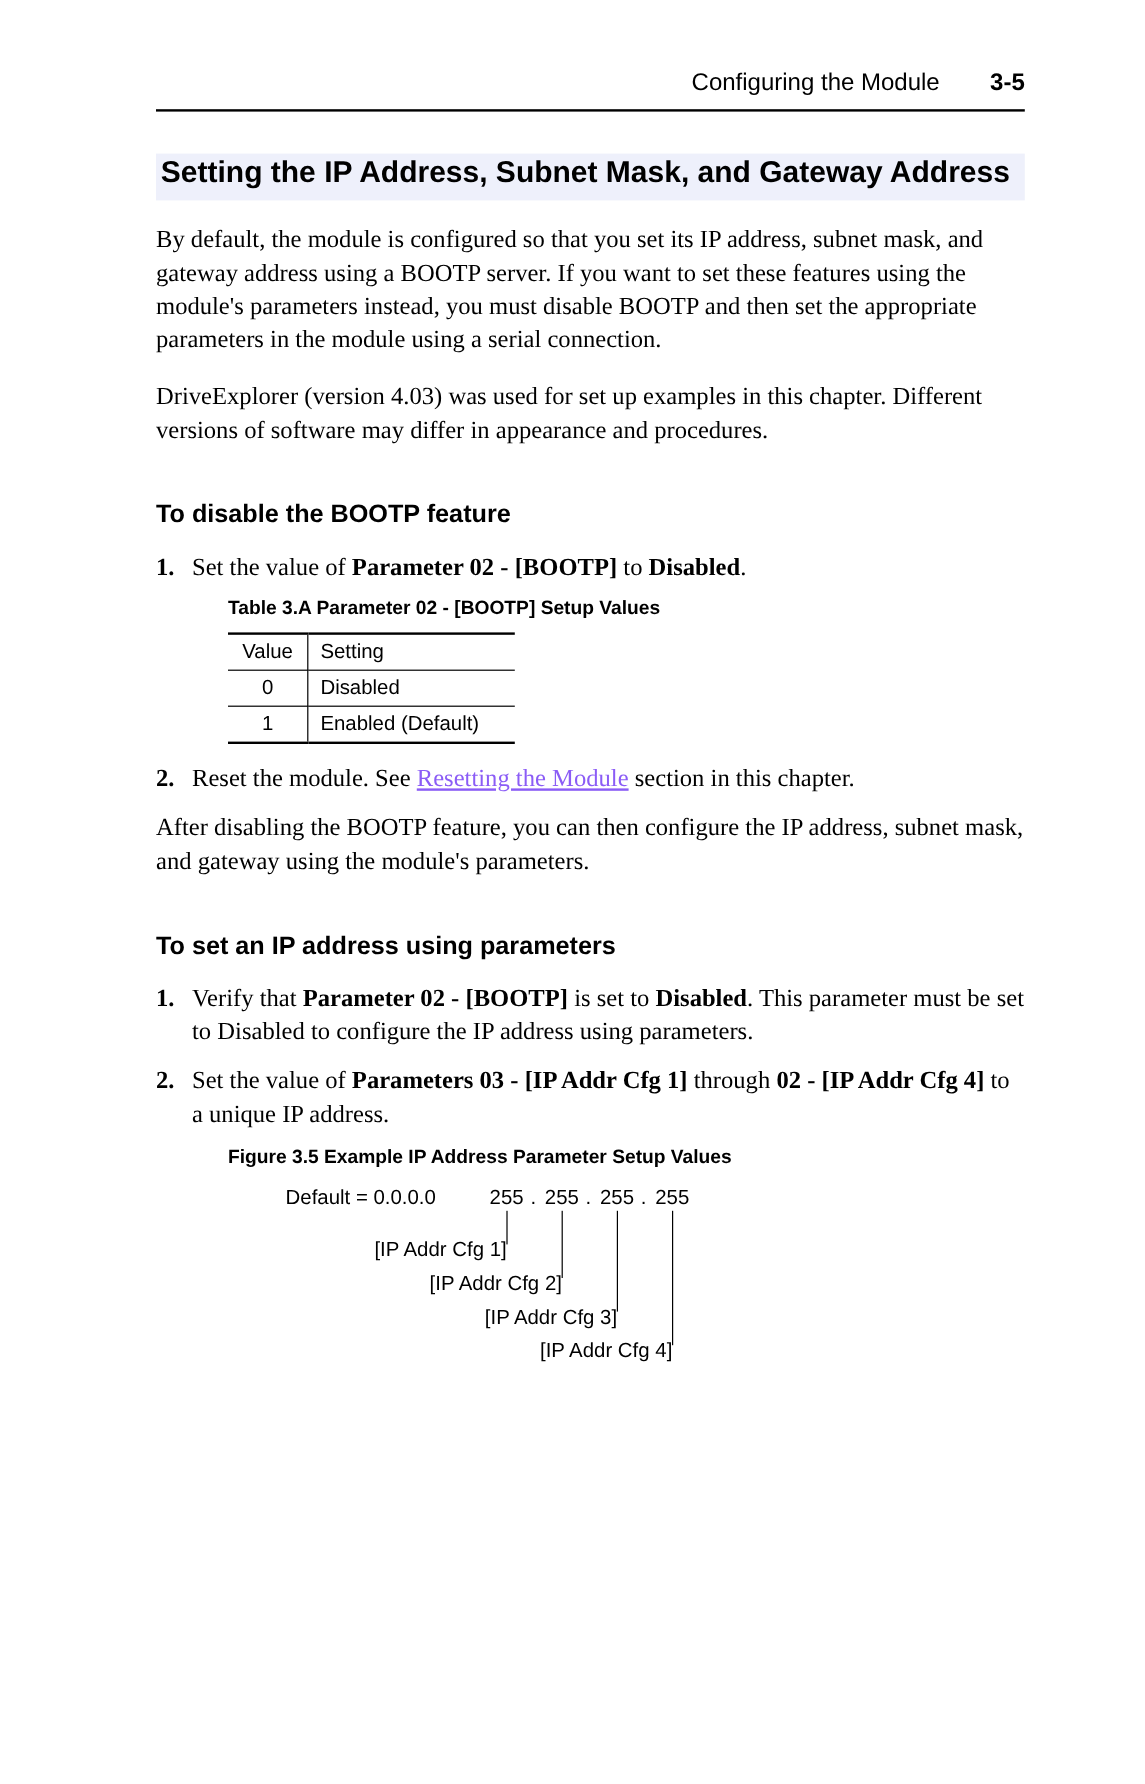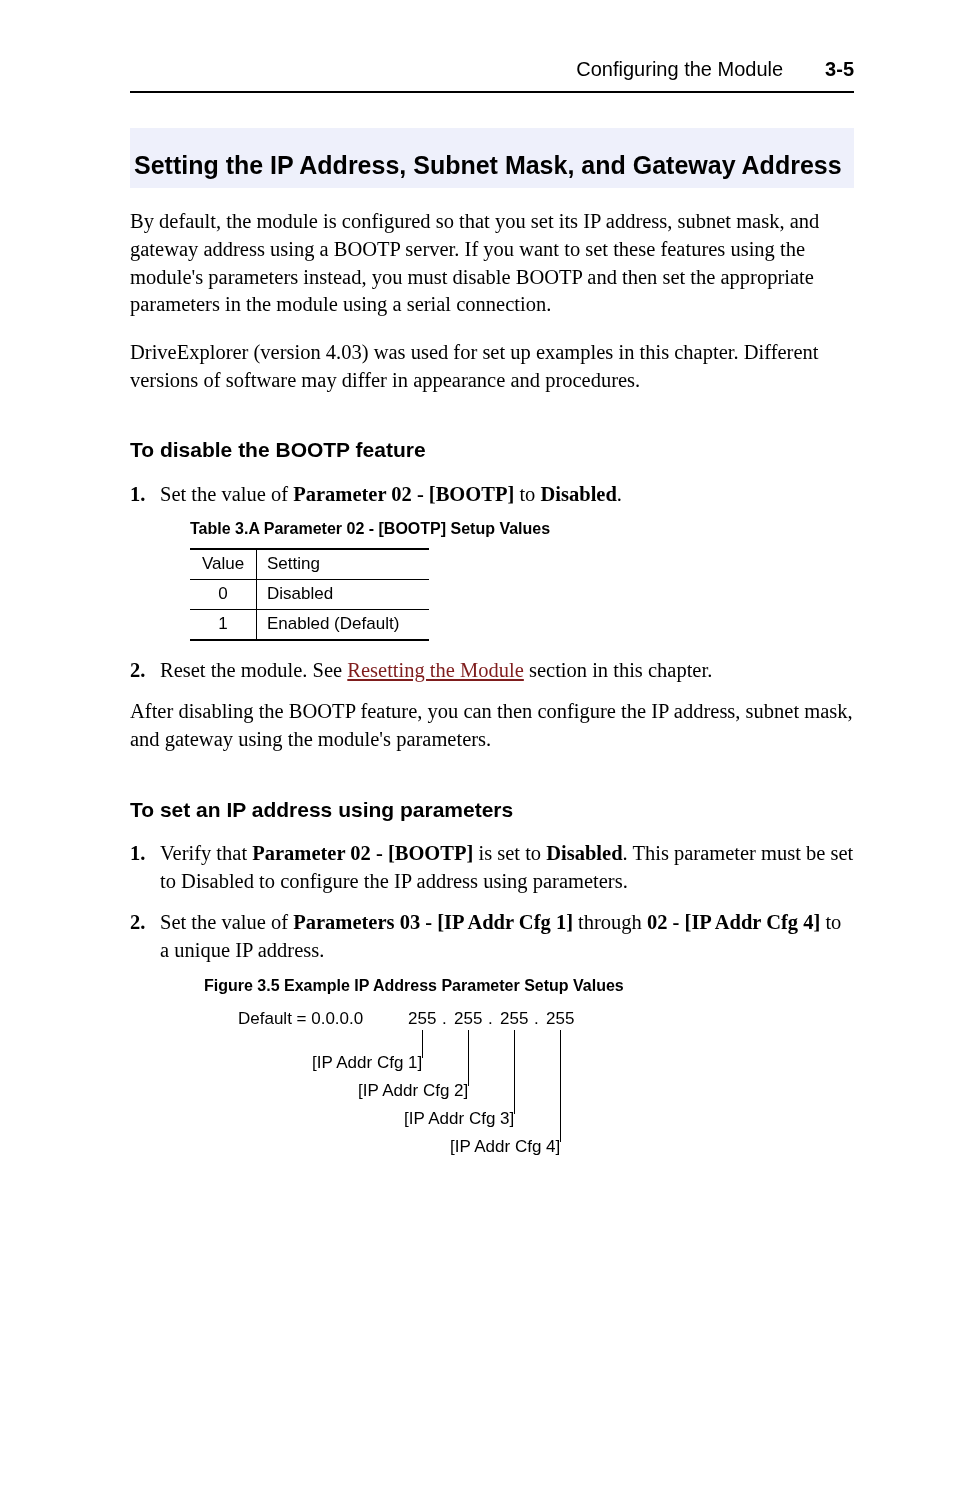--- a/index.html
+++ b/index.html
@@ -28,21 +28,21 @@
     align-items: center;
   }
   .running-header .page-num {
     font-weight: bold;
   }
   .section-heading-bar {
     background: #eef0fb;
     font-family: Arial, Helvetica, sans-serif;
     font-weight: bold;
     font-size: 25px;
-    padding: 22px 4px 7px 4px;
+    padding: 1px 4px 7px 4px;
     margin: 0 0 20px 0;
     line-height: 1.25;
   }
   .body-text {
     margin: 0 0 20px 0;
   }
   .subheading {
     font-family: Arial, Helvetica, sans-serif;
     font-weight: bold;
     font-size: 21px;
@@ -67,21 +67,21 @@
   .table-caption {
     font-family: Arial, Helvetica, sans-serif;
     font-weight: bold;
     font-size: 16px;
     margin: 10px 0 8px 30px;
   }
   .figure-caption {
     font-family: Arial, Helvetica, sans-serif;
     font-weight: bold;
     font-size: 16px;
-    margin: 10px 0 12px 44px;
+    margin: 10px 0 12px 30px;
   }
   table.setup-table {
     border-collapse: collapse;
     margin: 0 0 16px 30px;
     font-family: Arial, Helvetica, sans-serif;
     font-size: 17px;
   }
   table.setup-table th {
     text-align: left;
     font-weight: normal;
@@ -100,21 +100,21 @@
     width: 46px;
   }
   table.setup-table th:last-child,
   table.setup-table td:last-child {
     width: 152px;
   }
   table.setup-table tr:last-child td {
     border-bottom: 2px solid #000;
   }
   a.xref {
-    color: #7f1d1d;
+    color: #8b5cf6;
     text-decoration: underline;
   }
   .bold {
     font-weight: bold;
   }
   
   .ip-diagram {
     font-family: Arial, Helvetica, sans-serif;
     font-size: 17px;
     margin-left: 30px;

